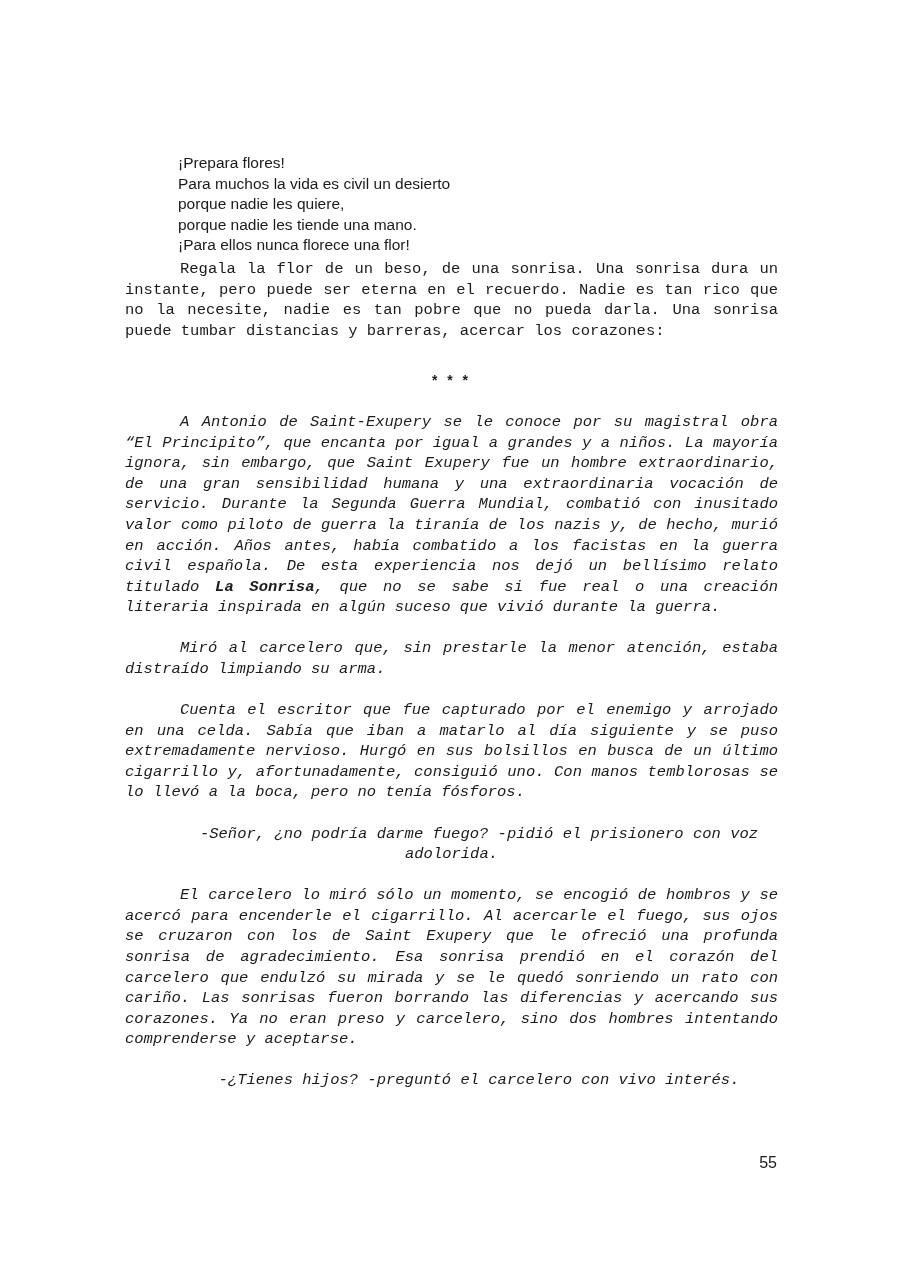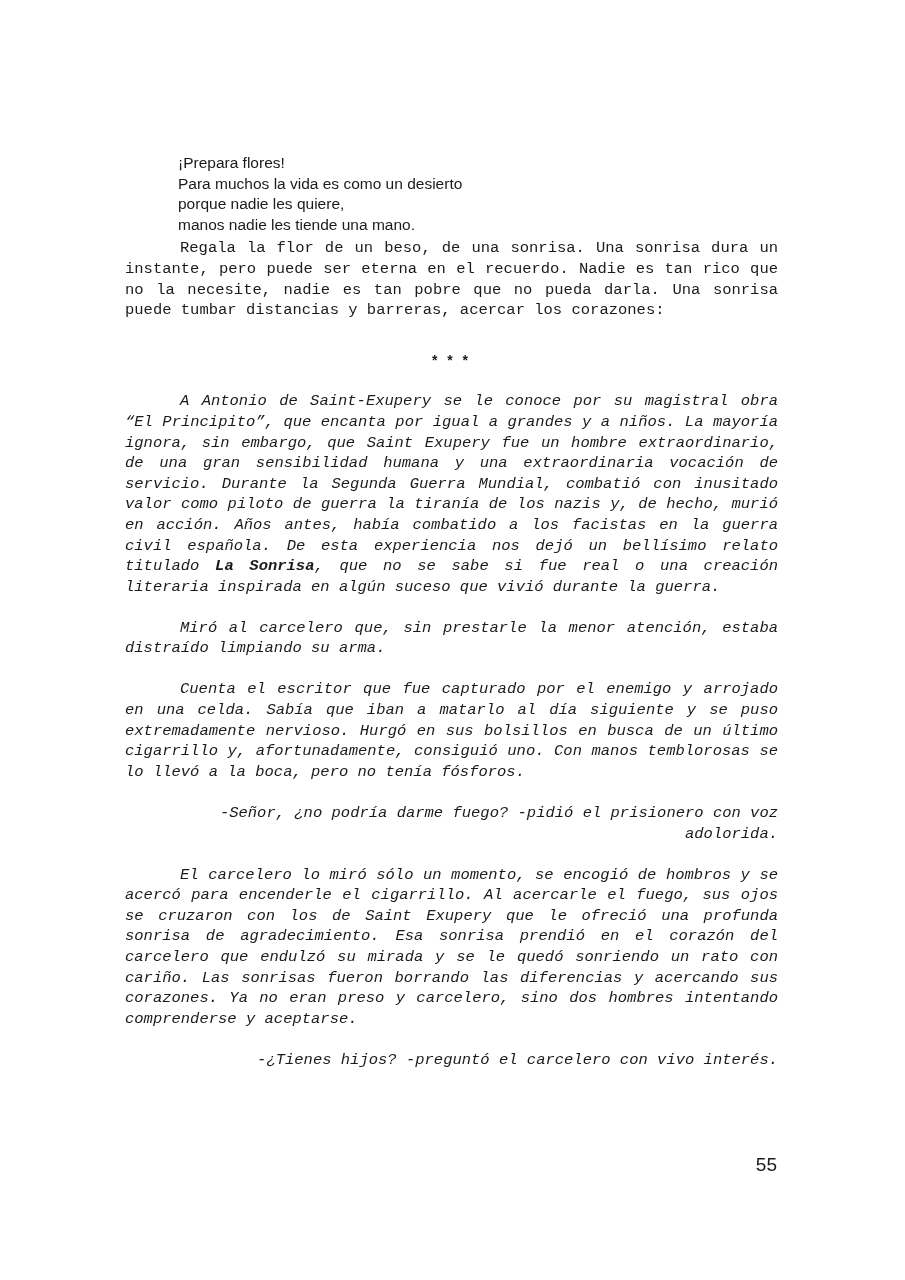--- a/index.html
+++ b/index.html
@@ -29,52 +29,53 @@
   .poem-line {
     white-space: nowrap;
   }
   .para {
     margin: 0 0 20.5px 0;
     text-align: justify;
     text-indent: 55px;
     font-family: Liberation Mono, monospace;
   }
   .para.no-justify {
-    text-align: right;
+    text-align: center;
   }
   .italic {
     font-style: italic;
   }
   .bold {
     font-weight: bold;
   }
   .separator {
     text-align: center;
     margin: 29px 0 21px 0;
     letter-spacing: 3px;
     font-weight: bold;
     font-size: 14px;
   }
   .page-number {
     position: absolute;
     top: 1154px;
     right: 128px;
-    font-size: 19px;
+    font-size: 16px;
   }
 </style>
 </head>
 <body>
 
 <div class="content">
 
   <div class="poem">
     <div class="poem-line">¡Prepara flores!</div>
-    <div class="poem-line">Para muchos la vida es como un desierto</div>
+    <div class="poem-line">Para muchos la vida es civil un desierto</div>
     <div class="poem-line">porque nadie les quiere,</div>
-    <div class="poem-line">manos nadie les tiende una mano.</div>
+    <div class="poem-line">porque nadie les tiende una mano.</div>
+    <div class="poem-line">¡Para ellos nunca florece una flor!</div>
   </div>
 
   <p class="para">Regala la flor de un beso, de una sonrisa.  Una sonrisa dura un instante, pero puede ser eterna en el recuerdo. Nadie es tan rico que no la necesite, nadie es tan pobre que no pueda darla. Una sonrisa puede tumbar distancias y barreras, acercar los corazones:</p>
 
   <div class="separator">* * *</div>
 
   <p class="para italic"><span>A Antonio de Saint-Exupery se le conoce por su magistral obra “El Principito”, que encanta por igual a grandes y a niños. La mayoría ignora, sin embargo, que Saint Exupery fue un hombre extraordinario, de una gran sensibilidad humana y una extraordinaria vocación de servicio. Durante la Segunda Guerra Mundial, combatió con inusitado valor como piloto de guerra la tiranía de los nazis y, de hecho, murió en acción. Años antes, había combatido a los facistas en la guerra civil española. De esta experiencia nos dejó un bellísimo relato titulado </span><span class="bold">La Sonrisa</span><span>, que no se sabe si fue real o una creación literaria inspirada en algún suceso que vivió durante la guerra.</span></p>
 
   <p class="para italic">Miró al carcelero que, sin prestarle la menor atención, estaba distraído limpiando su arma.</p>
 

